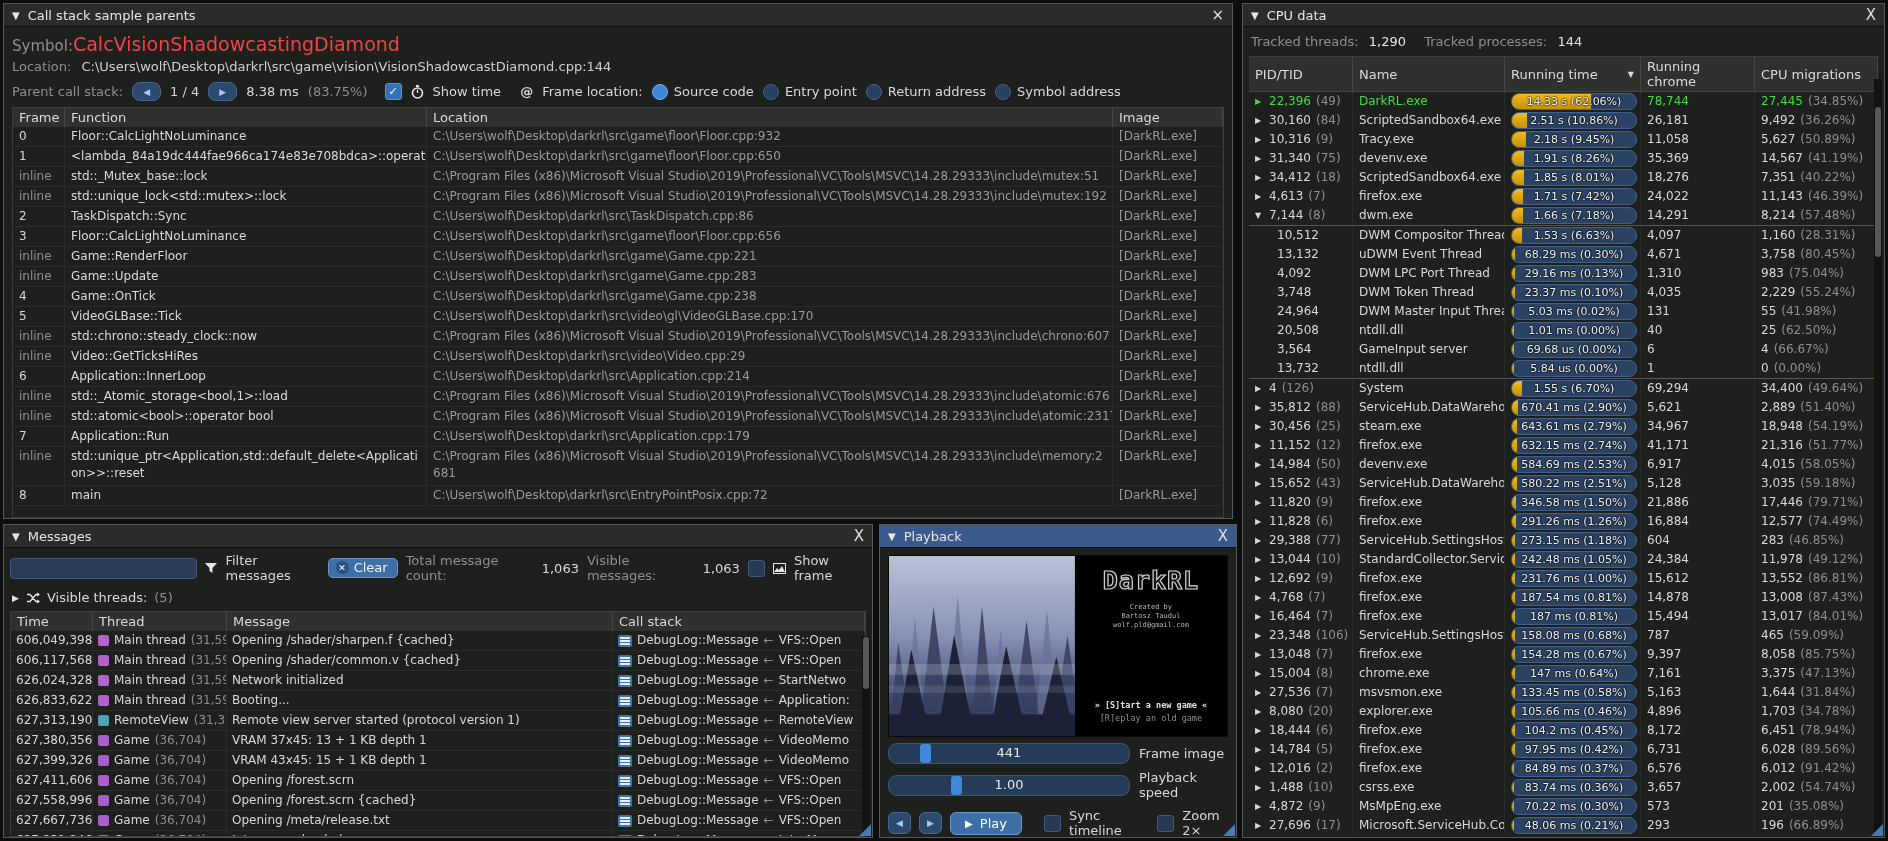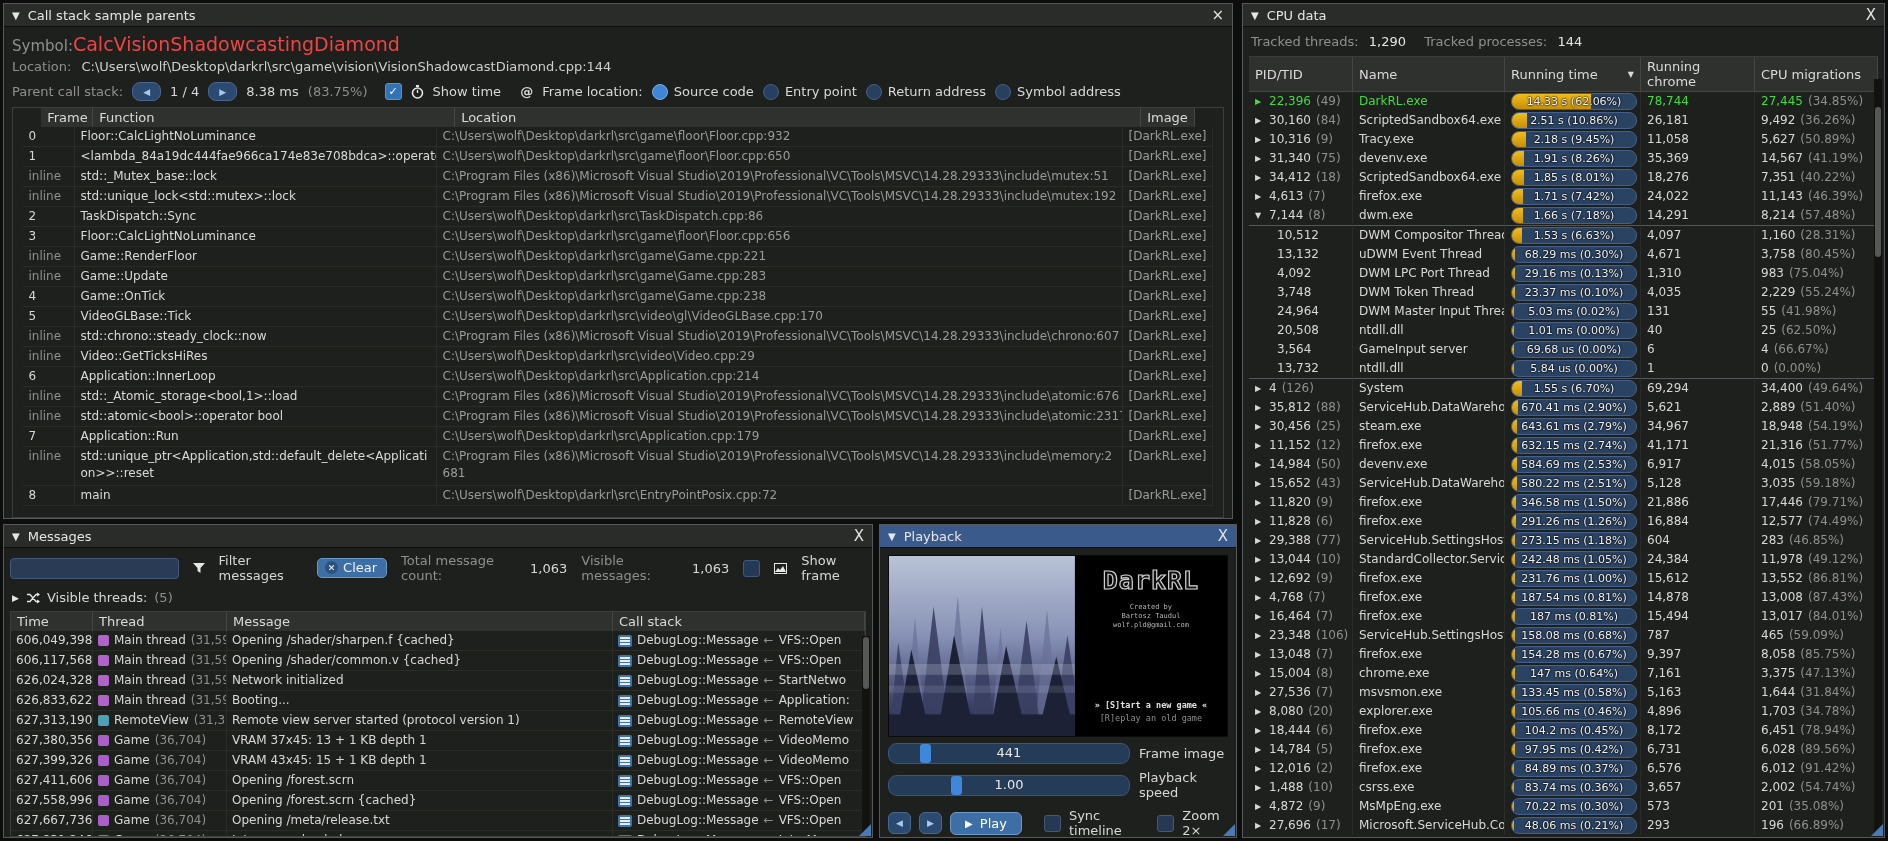--- a/index.html
+++ b/index.html
@@ -24,34 +24,34 @@
   .parent-row{display:flex;align-items:center;gap:9px;margin:7px 0 6px 0;font-size:13px;}
   .navbtn{width:27px;height:17px;border-radius:8px;background:#2c4a70;border:1px solid #49678e;color:#a6c9ef;
     font-size:9px;display:flex;align-items:center;justify-content:center;cursor:pointer;}
   .chk{width:15px;height:15px;border-radius:3px;background:#253a52;border:1px solid #41597a;display:inline-flex;
     align-items:center;justify-content:center;font-size:11px;color:#fff;cursor:pointer;flex:none;}
   .chk.on{background:#3273b8;border-color:#5b94cf;}
   .radio{width:14px;height:14px;border-radius:50%;background:#27405f;border:1px solid #44608a;display:inline-block;
     cursor:pointer;flex:none;position:relative;}
   .radio.on{background:#3f86d6;border-color:#77aee6;}
   .ropt{display:flex;align-items:center;gap:6px;}
-  .cs-table{border:1px solid #3c3e3c;flex:1;overflow:hidden;font-size:12px;display:flex;flex-direction:column;align-items:center;}
+  .cs-table{border:1px solid #3c3e3c;flex:1;overflow:hidden;font-size:12px;display:flex;flex-direction:column;}
   .cs-hrow,.cs-row{display:grid;grid-template-columns:52px 362px 686px 1fr;}
   .cs-hrow{background:#2e312e;flex:none;}
   .cs-hrow div{padding:2px 6px;border-right:1px solid #454745;font-size:13px;color:#dadada;}
   .cs-row div{padding:1px 6px;border-right:1px solid #2a2c27;border-bottom:1px solid #2a2c27;
     white-space:nowrap;overflow:hidden;line-height:17px;height:17px;}
   .cs-row.wrap div{white-space:normal;word-break:break-all;height:36px;line-height:17px;}
   .cs-row .fn{color:#dadada;}
   .cs-row .loc{color:#9a9a9a;}
   .cs-row .img{color:#9a9a9a;}
   
   #msg-panel{left:3px;top:524px;width:870px;height:314px;display:flex;flex-direction:column;}
   .msg-body{padding:5px 6px 0 6px;flex:1;display:flex;flex-direction:column;overflow:hidden;position:relative;}
-  .filter-row{display:flex;align-items:center;gap:14px;font-size:13px;margin-bottom:5px;}
+  .filter-row{display:flex;align-items:center;gap:8px;font-size:13px;margin-bottom:5px;}
   .filter-input{width:200px;height:19px;background:#2a3b55;border:1px solid #44597a;border-radius:4px;}
   .btn{background:#3e6ea6;border:1px solid #6b9ac9;border-radius:5px;color:#eef3f8;font-size:13px;
     padding:1px 9px 2px 7px;display:inline-flex;align-items:center;gap:5px;cursor:pointer;}
   .btn .bico{background:#2c517c;border-radius:50%;width:13px;height:13px;font-size:9px;display:flex;
     align-items:center;justify-content:center;color:#fff;}
   .threads-row{display:flex;align-items:center;gap:7px;font-size:13px;margin:2px 0 6px 2px;}
   .msg-table{border:1px solid #3c3e3c;flex:1;overflow:hidden;font-size:12px;display:flex;flex-direction:column;}
   .msg-hrow,.msg-row{display:grid;grid-template-columns:82px 134px 386px 1fr;}
   .msg-hrow{background:#2e312e;flex:none;}
   .msg-hrow div{padding:2px 6px;border-right:1px solid #454745;font-size:13px;color:#dadada;}

